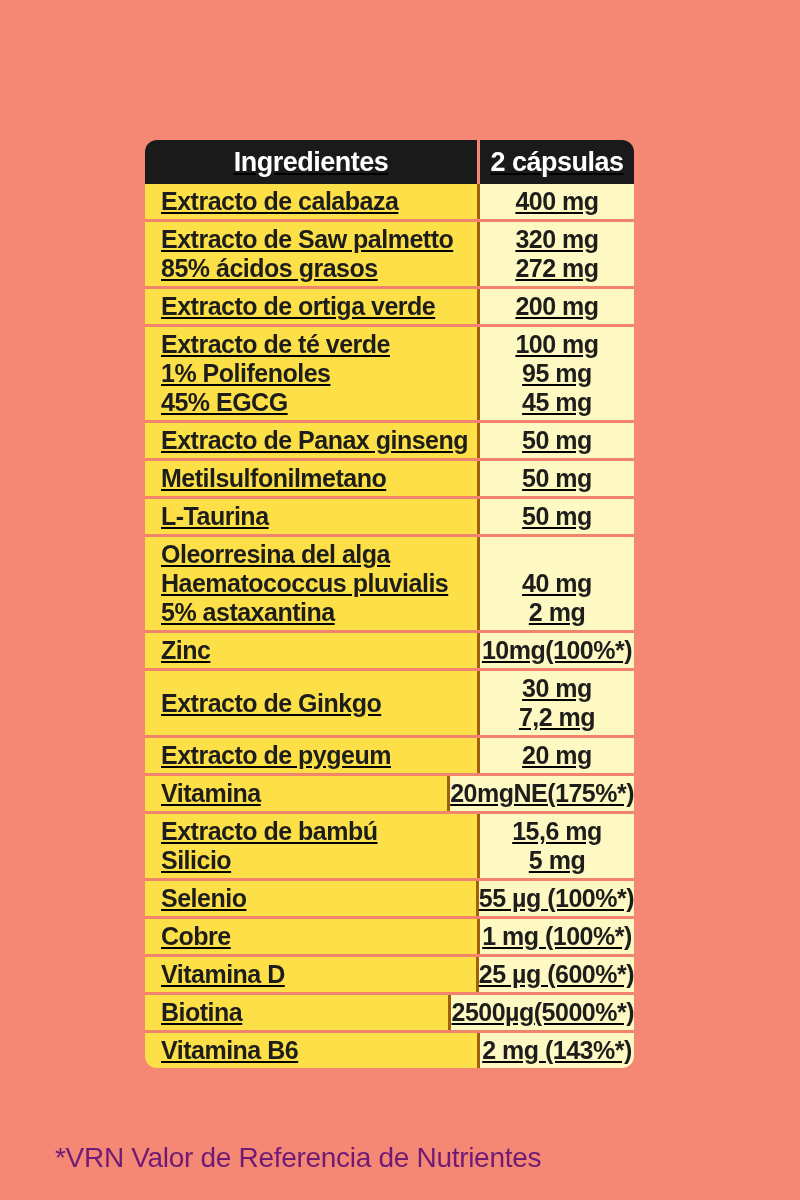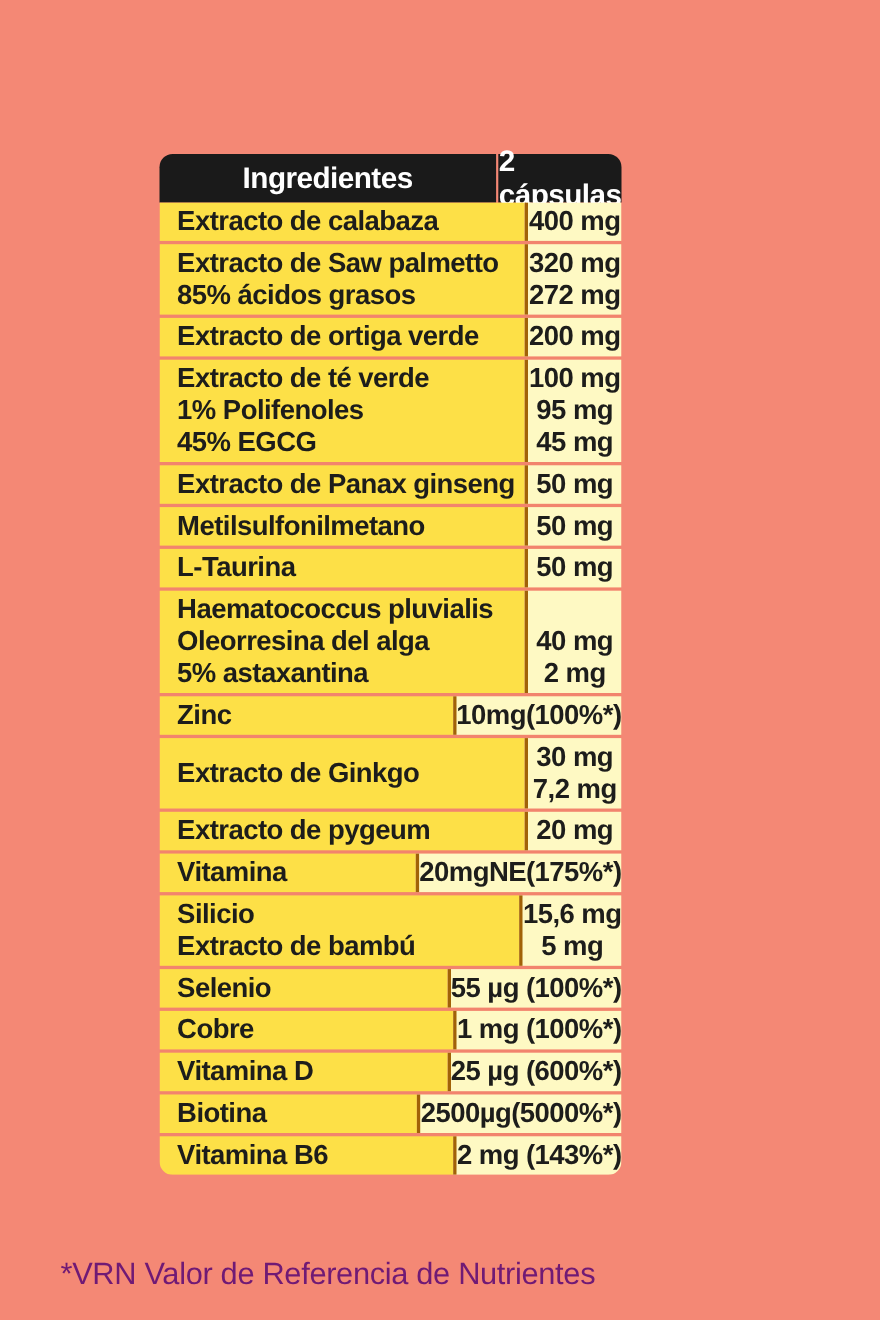--- a/index.html
+++ b/index.html
@@ -11,21 +11,22 @@
     height: 1200px;
     position: relative;
     background: #F48875;
     font-family: "Liberation Sans", sans-serif;
     overflow: hidden;
   }
   .facts-table {
     position: absolute;
     left: 145px;
     top: 140px;
-    width: 420px;
+    width: 489px;
+    text-decoration: underline;
   }
   .thead {
     display: flex;
     height: 44px;
   }
   .th {
     background: #1A1A1A;
     color: #FFFFFF;
     font-weight: bold;
     font-size: 27px;
@@ -158,22 +159,22 @@
       <div class="tr">
         <div class="td-name">
           <div class="line">L-Taurina</div>
         </div>
         <div class="td-value">
           <div class="line">50 mg</div>
         </div>
       </div>
       <div class="tr">
         <div class="td-name">
+          <div class="line">Oleorresina del alga</div>
           <div class="line">Haematococcus pluvialis</div>
-          <div class="line">Oleorresina del alga</div>
           <div class="line">5% astaxantina</div>
         </div>
         <div class="td-value">
           <div class="line"></div>
           <div class="line">40 mg</div>
           <div class="line">2 mg</div>
         </div>
       </div>
       <div class="tr">
         <div class="td-name">
@@ -203,22 +204,22 @@
       <div class="tr">
         <div class="td-name">
           <div class="line">Vitamina</div>
         </div>
         <div class="td-value">
           <div class="line">20mgNE(175%*)</div>
         </div>
       </div>
       <div class="tr">
         <div class="td-name">
+          <div class="line">Extracto de bambú</div>
           <div class="line">Silicio</div>
-          <div class="line">Extracto de bambú</div>
         </div>
         <div class="td-value">
           <div class="line">15,6 mg</div>
           <div class="line">5 mg</div>
         </div>
       </div>
       <div class="tr">
         <div class="td-name">
           <div class="line">Selenio</div>
         </div>

